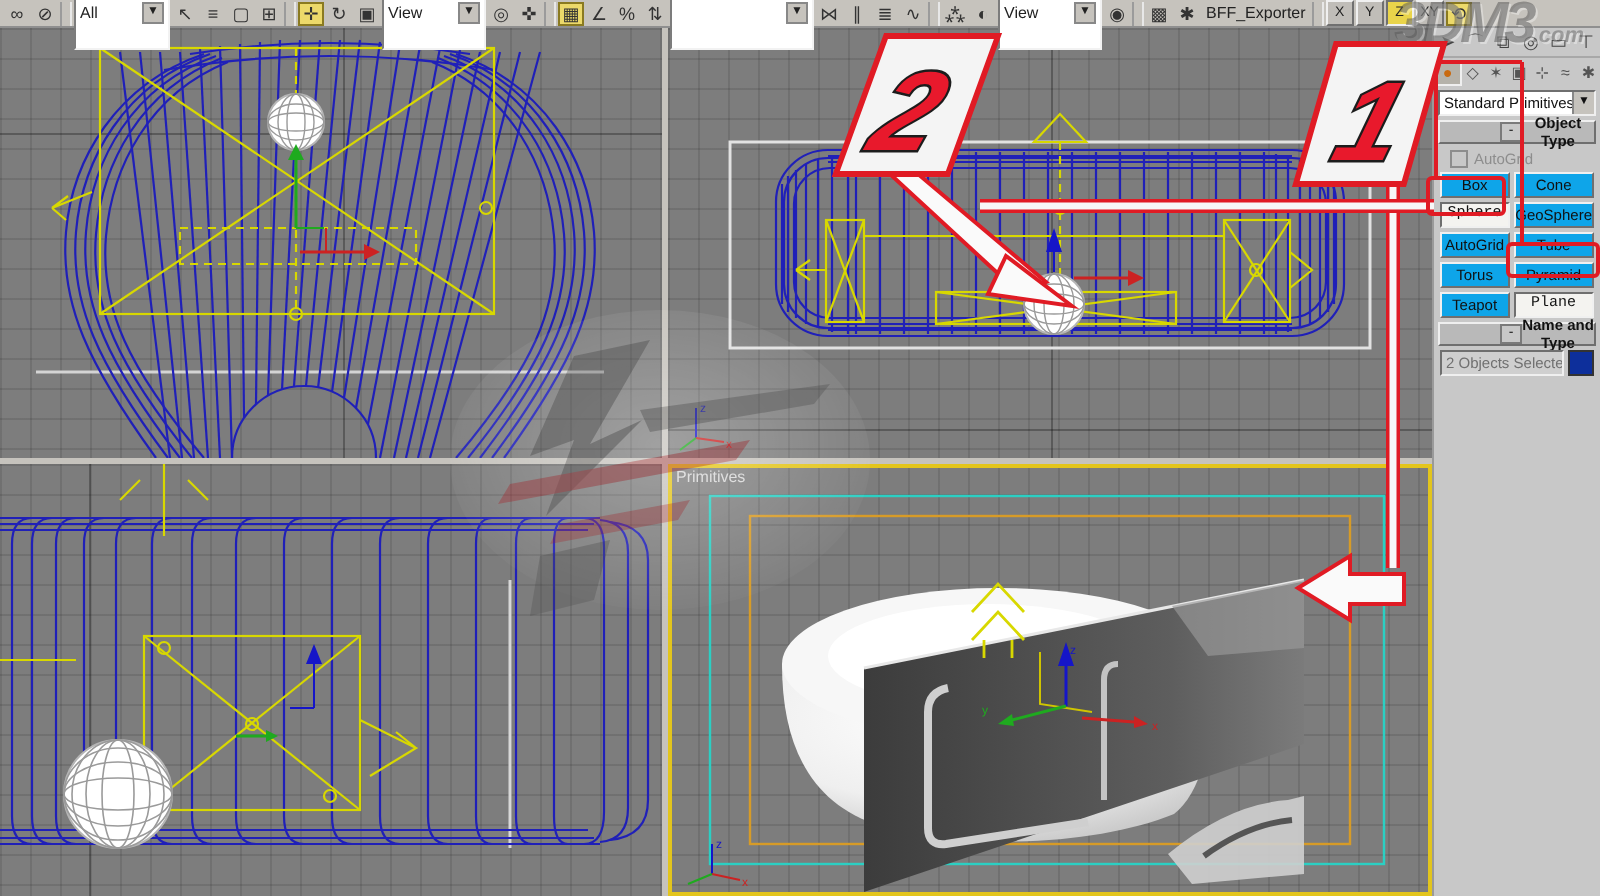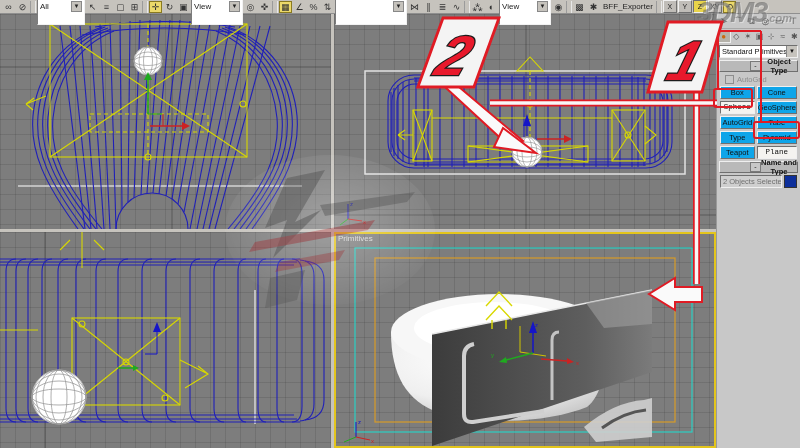--- a/index.html
+++ b/index.html
@@ -450,21 +450,21 @@
       <span class="cb"></span>
       <span>AutoGrid</span>
     </div>
     <div class="btngrid">
       <span class="pbtn">Box</span>
       <span class="pbtn">Cone</span>
       <span class="pbtn pressed">Sphere</span>
       <span class="pbtn">GeoSphere</span>
       <span class="pbtn">AutoGrid</span>
       <span class="pbtn">Tube</span>
-      <span class="pbtn">Type</span>
+      <span class="pbtn">Torus</span>
       <span class="pbtn">Pyramid</span>
       <span class="pbtn">Teapot</span>
       <span class="pbtn pressed">Plane</span>
     </div>
     <div class="rollout">
       <span class="minus">-</span>
       <span class="rtitle">Name and Type</span>
     </div>
     <div class="namerow">
       <span class="namefield">2 Objects Selected</span>

